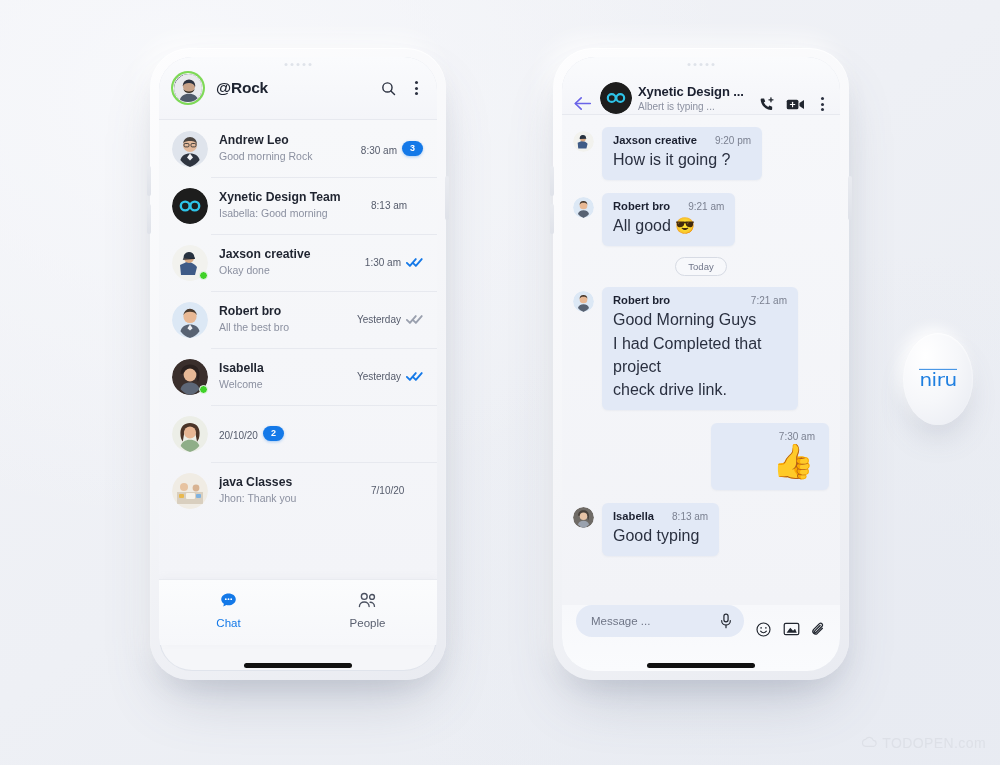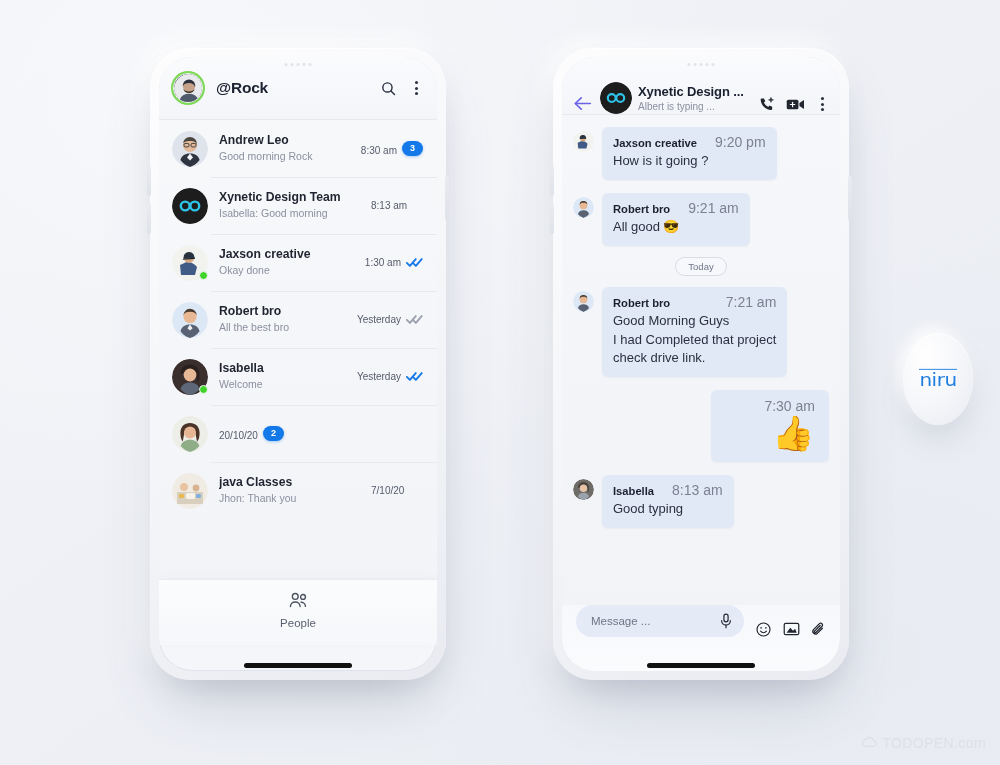--- a/index.html
+++ b/index.html
@@ -273,23 +273,23 @@
     max-width: 196px;
     box-shadow: 0 1px 2px rgba(120,132,160,0.07);
   }
   .bubble-head {
     display: flex;
     align-items: baseline;
     gap: 18px;
     justify-content: space-between;
   }
   .bubble-name { font-size: 11.2px; font-weight: bold; color: #1b2030; }
-  .bubble-time { font-size: 14px; color: #7b8191; white-space: nowrap; }
+  .bubble-time { font-size: 10px; color: #7b8191; white-space: nowrap; }
   .bubble-text {
-    font-size: 13px;
+    font-size: 16px;
     color: #2a3040;
     line-height: 1.45;
     margin-top: 2px;
     white-space: pre-line;
   }
   .bubble.sticker {
     padding: 8px 14px 10px;
     min-width: 118px;
     display: flex;
     flex-direction: column;
@@ -584,20 +584,31 @@
           </div>
           <div class="row-right">
             <div class="row-time">7/10/20</div>
           </div>
         </div>
 
 
       </div>
 
       <div class="bottom-nav">
+        <div class="nav-item active">
+          <span>
+            <svg width="19" height="19" viewBox="0 0 24 24">
+              <path d="M12 3C6.9 3 2.8 6.3 2.8 10.4c0 2.3 1.3 4.4 3.4 5.7l-.8 3.6 3.9-2a11 11 0 0 0 2.7.4c5.1 0 9.2-3.3 9.2-7.7S17.1 3 12 3z" fill="#1479e8"></path>
+              <circle cx="8.6" cy="10.3" r="1.15" fill="#fff"></circle>
+                <circle cx="12" cy="10.3" r="1.15" fill="#fff"></circle>
+                <circle cx="15.4" cy="10.3" r="1.15" fill="#fff"></circle>
+            </svg>
+          </span>
+          <span class="nav-label">Chat</span>
+        </div>
         <div class="nav-item">
           <span>
             <svg width="21" height="19" viewBox="0 0 26 22" fill="none" stroke="#4b5160" stroke-width="1.7" stroke-linecap="round" stroke-linejoin="round">
               <circle cx="9" cy="6" r="3.6"></circle>
                 <circle cx="18.6" cy="6.6" r="3"></circle>
               <path d="M3 18.5c0-3.3 2.7-5.6 6-5.6s6 2.3 6 5.6"></path>
               <path d="M16.2 13.2c3 0 5.4 2.1 5.4 5.1"></path>
             </svg>
           </span>
           <span class="nav-label">People</span>

